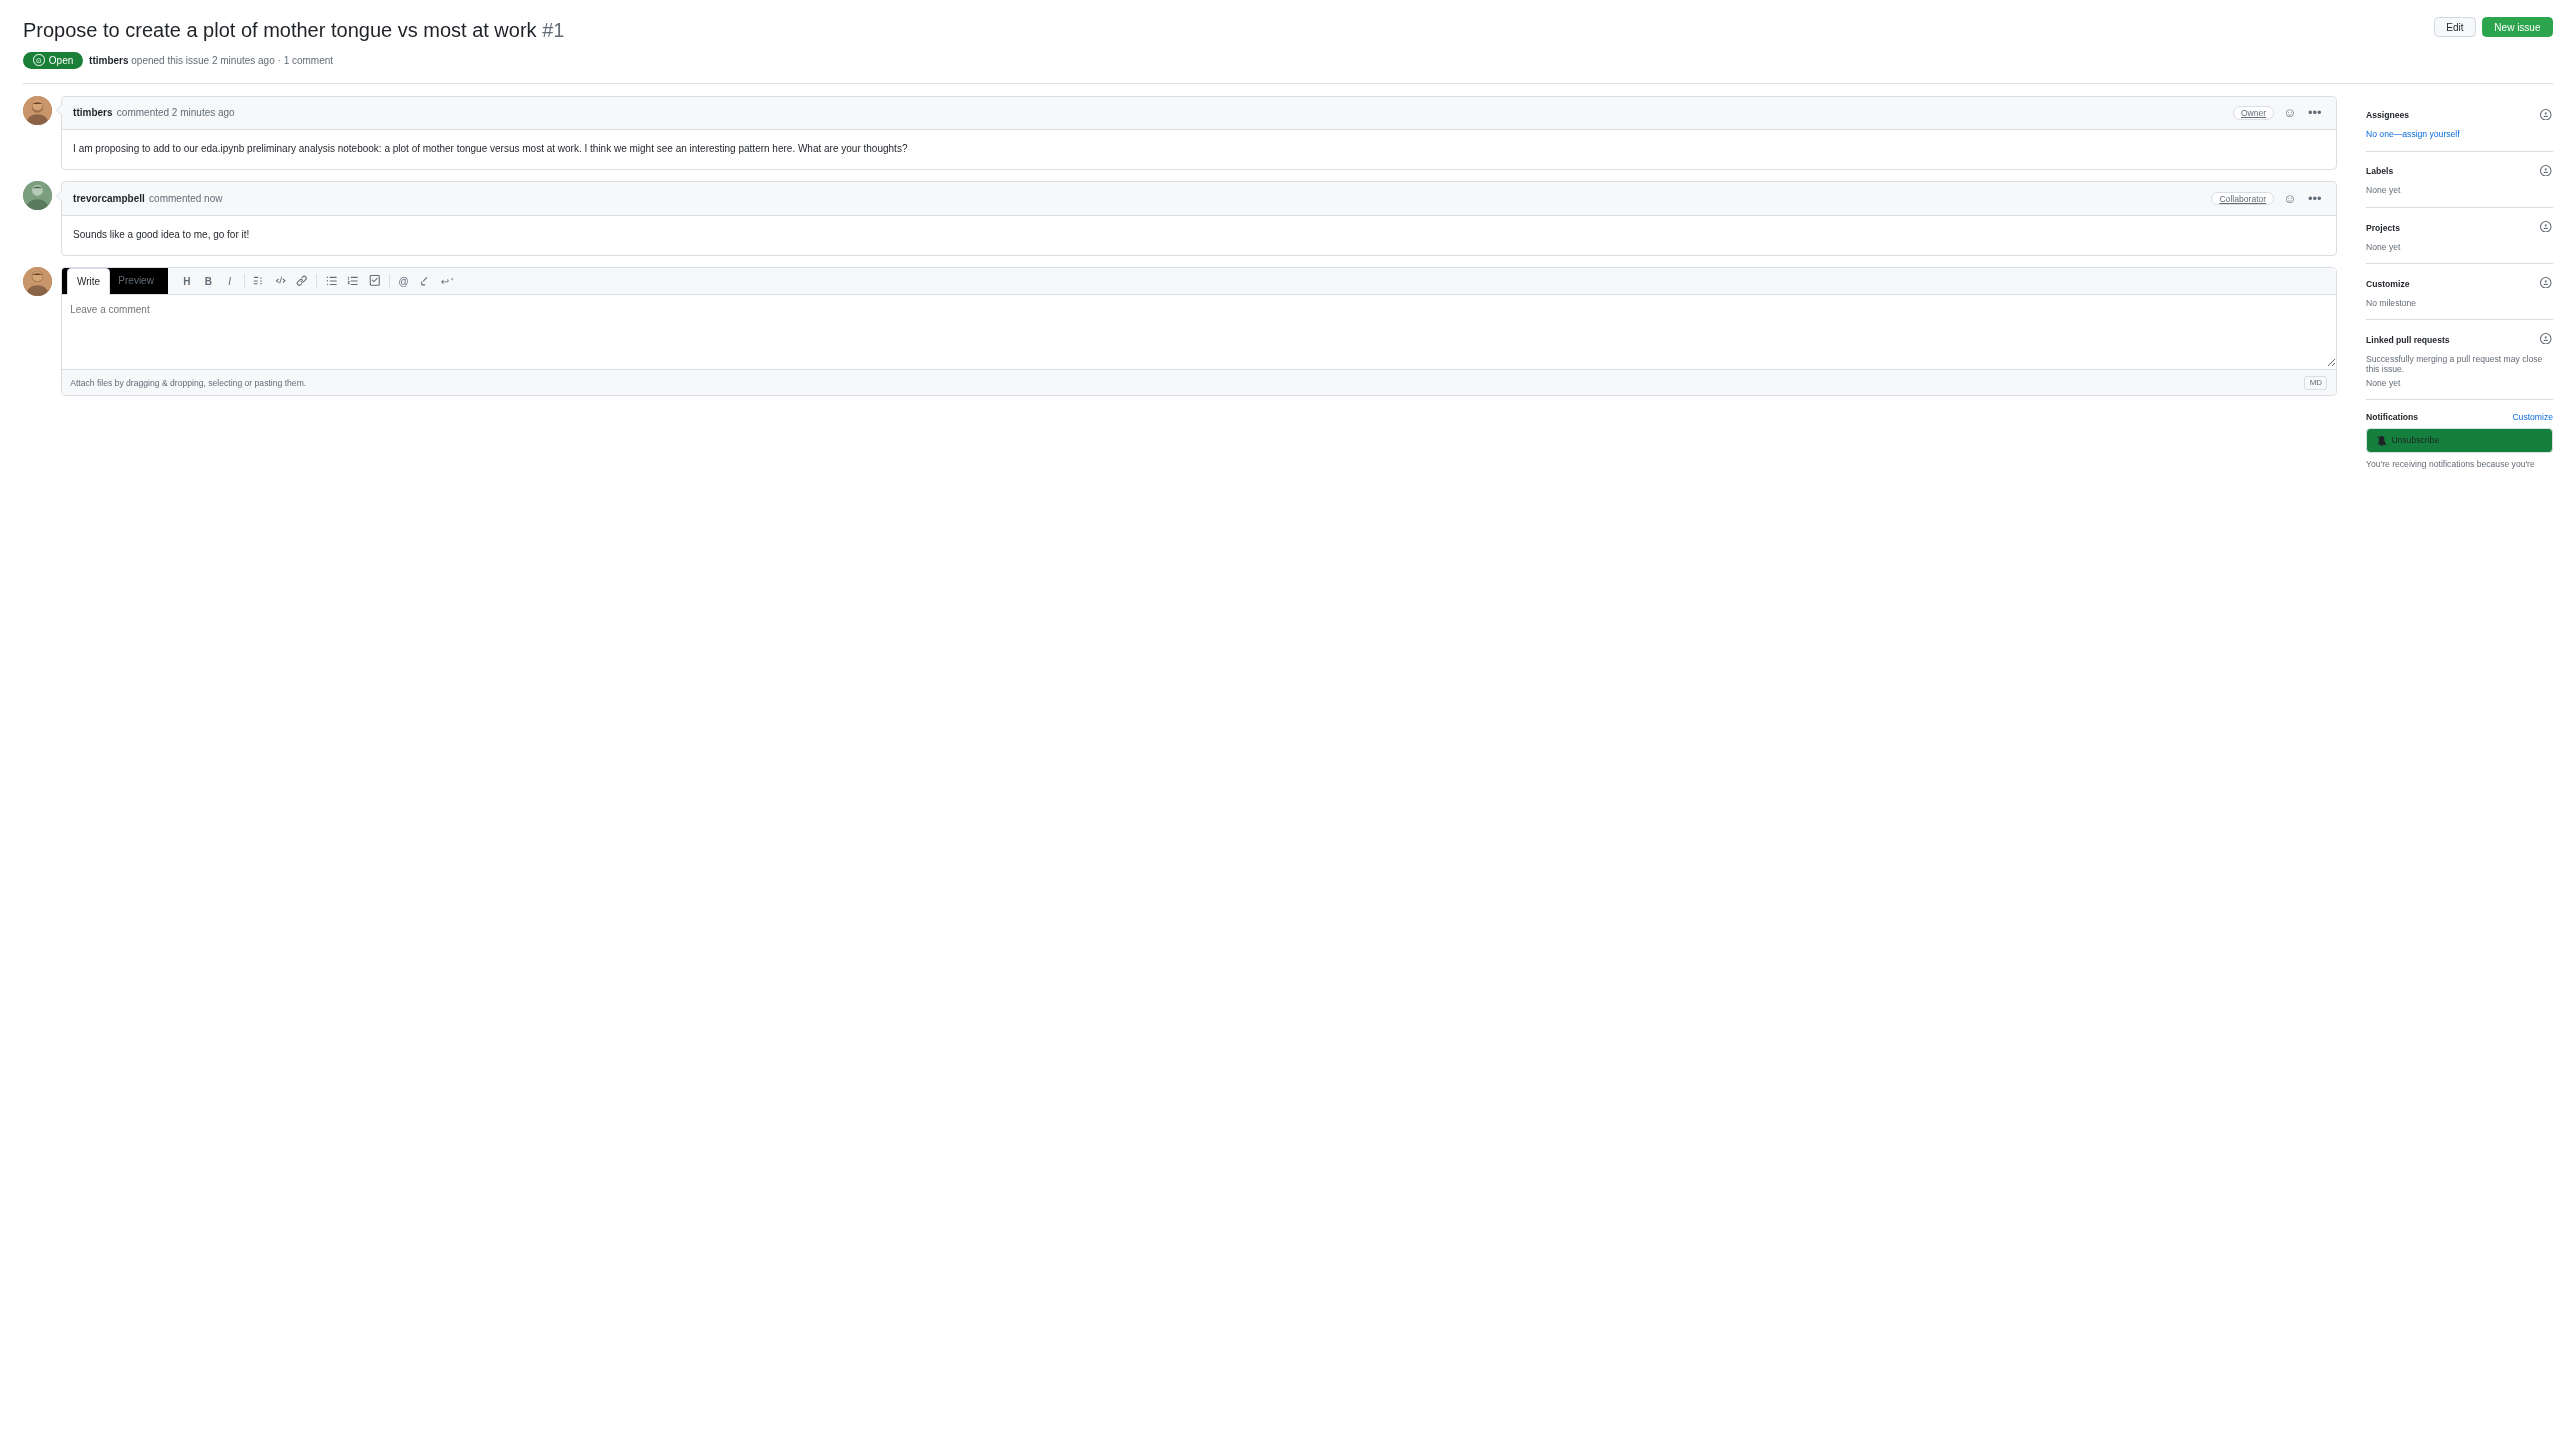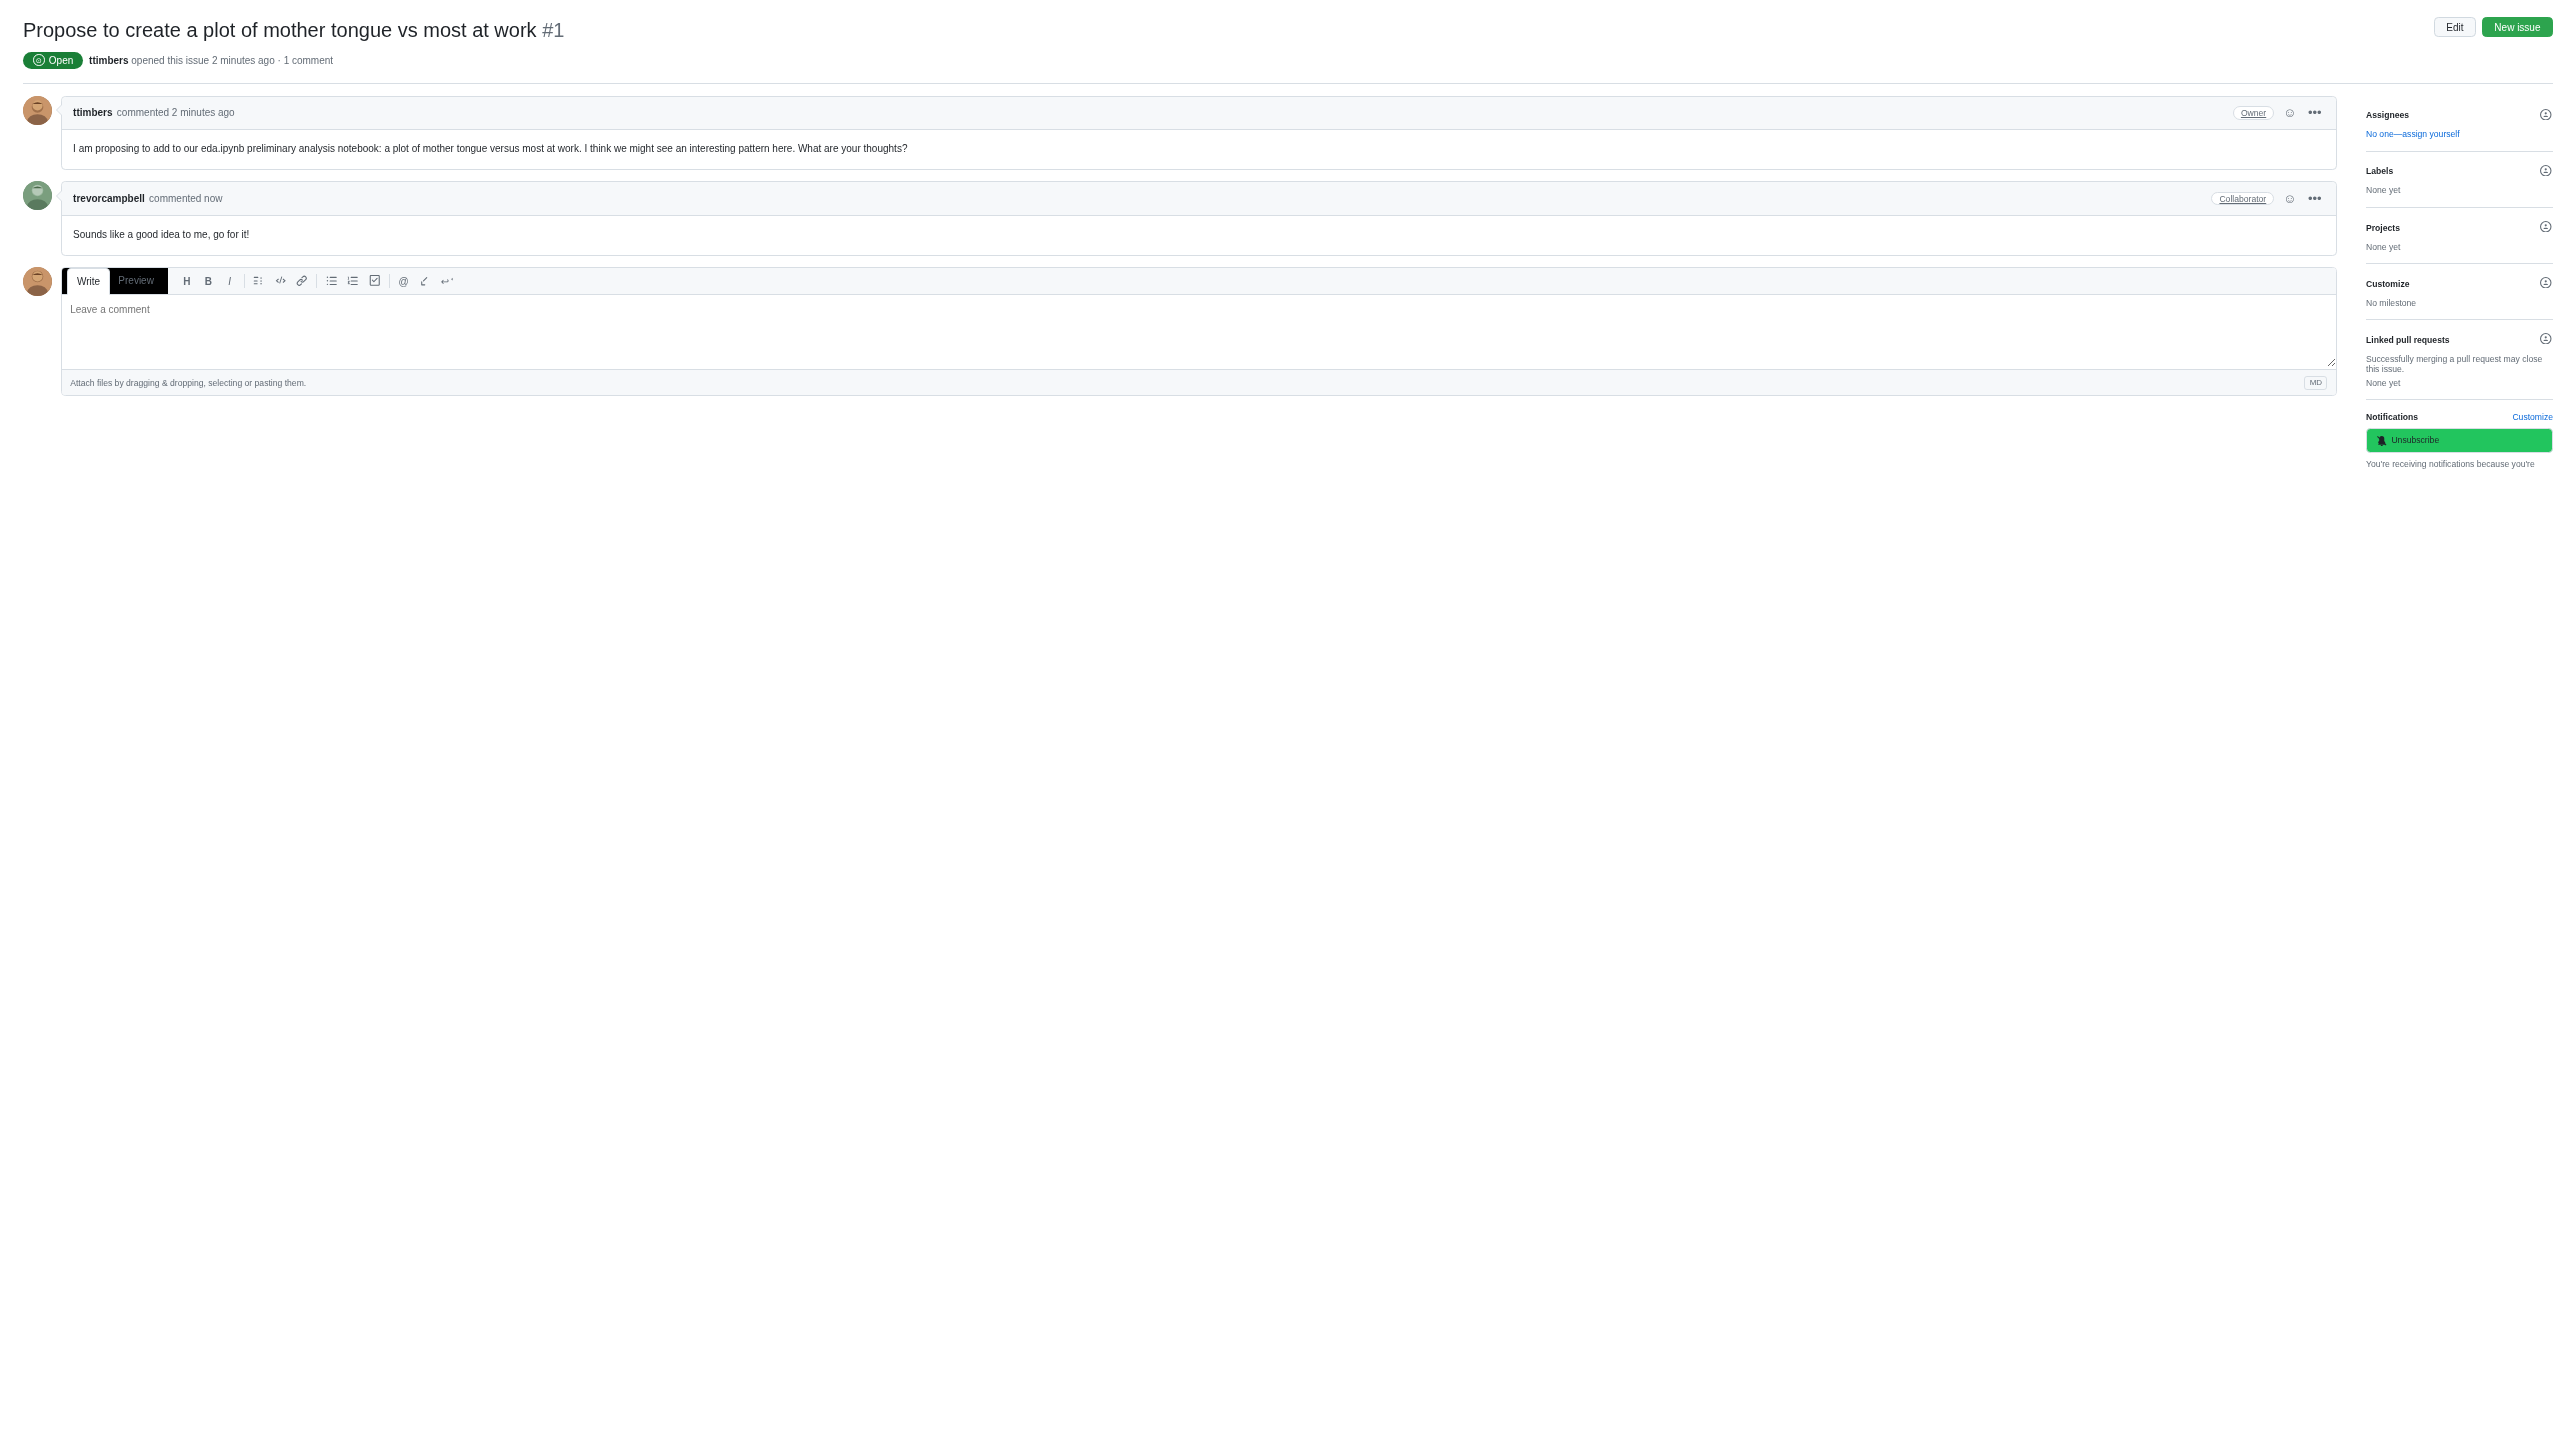--- a/index.html
+++ b/index.html
@@ -382,21 +382,21 @@
       color: #0969da;
       text-decoration: none;
     }
     .unsubscribe-btn {
       display: flex;
       gap: 4.3px;
       width: 100%;
       padding: 5.8px 8.6px;
       border: 0.7px solid #d8dee4;
       border-radius: 4.3px;
-      background: #22c55e;
+      background: #15803d;
       color: #1f2328;
       font-size: 8.6px;
       cursor: pointer;
       font-weight: 500;
       margin-bottom: 5.8px;
     }
     .notifications-hint {
       font-size: 8.6px;
       color: #636c76;
     }

